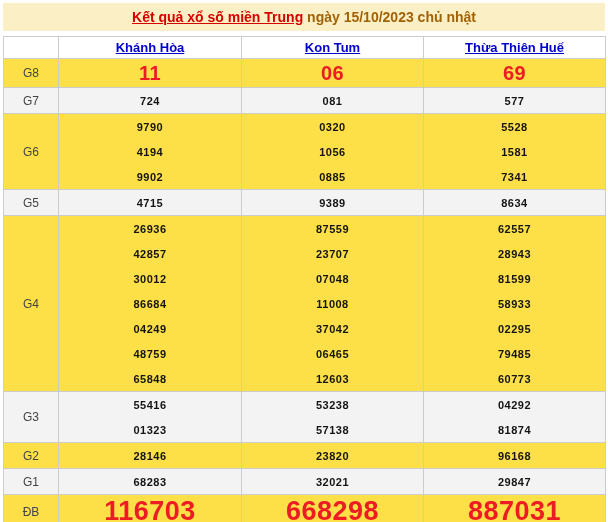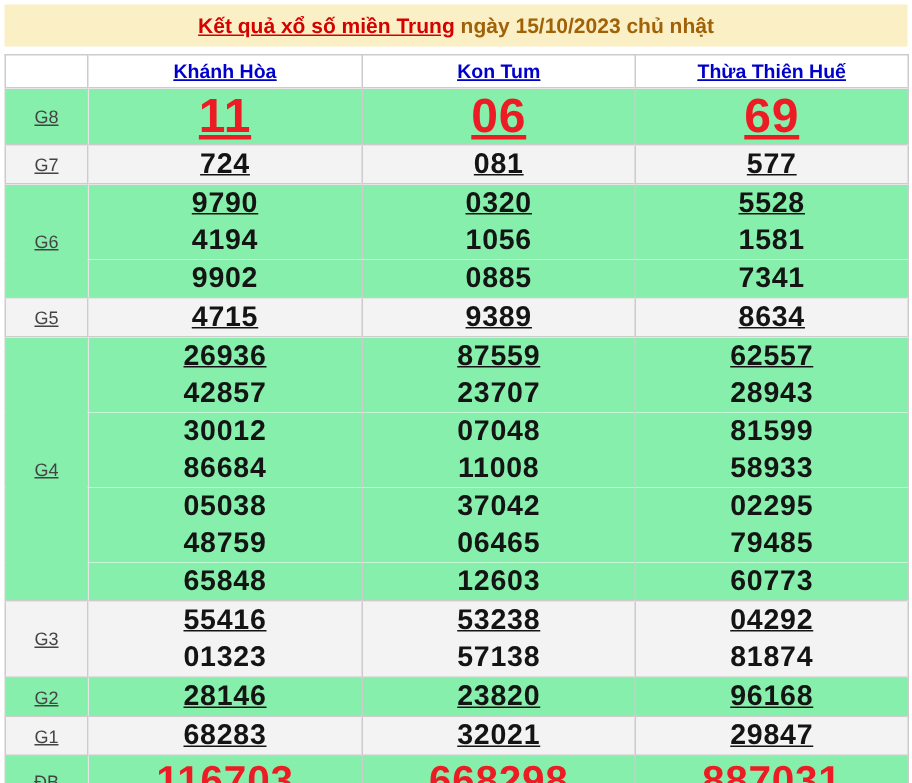--- a/index.html
+++ b/index.html
@@ -18,33 +18,33 @@
   table.results{
     width:602px;border-collapse:collapse;table-layout:fixed;
     border:1px solid var(--border,#ccc);
   }
   table.results th,table.results td{
     border-left:1px solid var(--border,#ccc);
     border-right:1px solid var(--border,#ccc);
     padding:0;text-align:center;vertical-align:middle;
     overflow:hidden;white-space:nowrap;
   }
-  tr.group-start th,tr.group-start td{border-top:1px solid var(--border,#ccc);text-decoration:underline;}
+  tr.group-start th,tr.group-start td{border-top:1px solid var(--border,#ccc);}
 
   .header-row th{height:21px;font-size:13px;background:#fff;}
   .header-row a{color:var(--blue,#0000cc);font-weight:bold;text-decoration:underline;cursor:pointer;}
   .corner{background:var(--alt,#f3f3f3);}
 
   .lbl{font-size:12px;font-weight:normal;color:#444;}
-  .num{font-weight:bold;font-size:19px;color:#141414;height:25px;letter-spacing:.5px;}
+  .num{font-weight:bold;font-size:11px;color:#141414;height:25px;letter-spacing:.5px;}
 
   tr.g-alt td{background:var(--alt,#f3f3f3);}
-  tr.g-white td{background:#86efac;}
+  tr.g-white td{background:#fde047;}
 
-  tr.top-prize .num{color:var(--red,#ed1c24);font-size:32px;height:28px;}
+  tr.top-prize .num{color:var(--red,#ed1c24);font-size:20px;height:28px;}
   tr.jackpot .num{color:var(--red,#ed1c24);font-size:27px;height:33px;}
 </style>
 </head>
 <body>
 
 <div class="page">
 
   <div class="title-bar">
     <a class="title-link">Kết quả xổ số miền Trung</a>
     <span class="title-rest">ngày 15/10/2023 chủ nhật</span>
@@ -119,21 +119,21 @@
       <td class="num">30012</td>
       <td class="num">07048</td>
       <td class="num">81599</td>
     </tr>
     <tr class="g-white">
       <td class="num">86684</td>
       <td class="num">11008</td>
       <td class="num">58933</td>
     </tr>
     <tr class="g-white">
-      <td class="num">05038</td>
+      <td class="num">04249</td>
       <td class="num">37042</td>
       <td class="num">02295</td>
     </tr>
     <tr class="g-white">
       <td class="num">48759</td>
       <td class="num">06465</td>
       <td class="num">79485</td>
     </tr>
     <tr class="g-white">
       <td class="num">65848</td>

